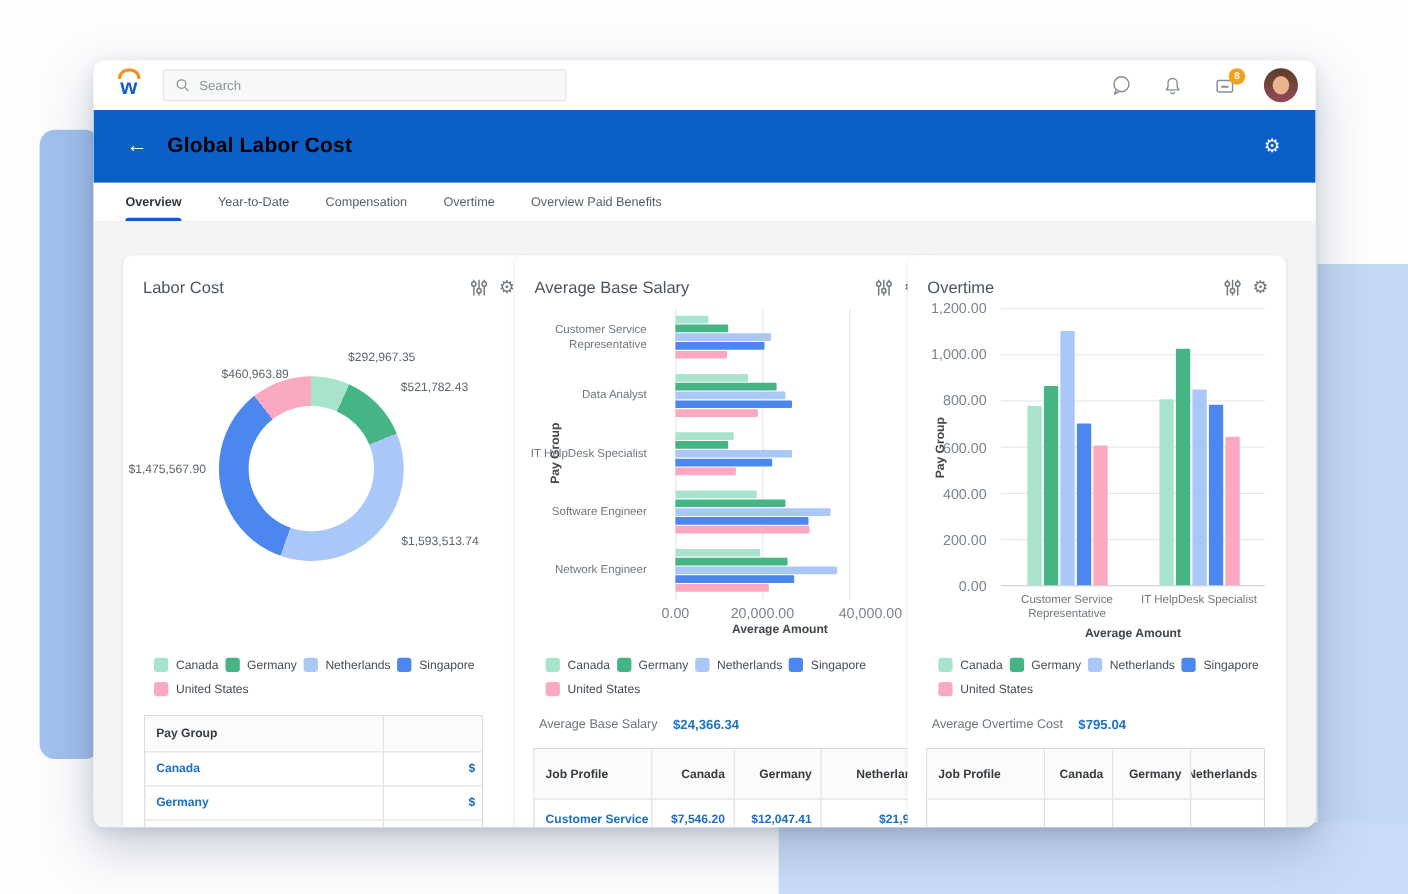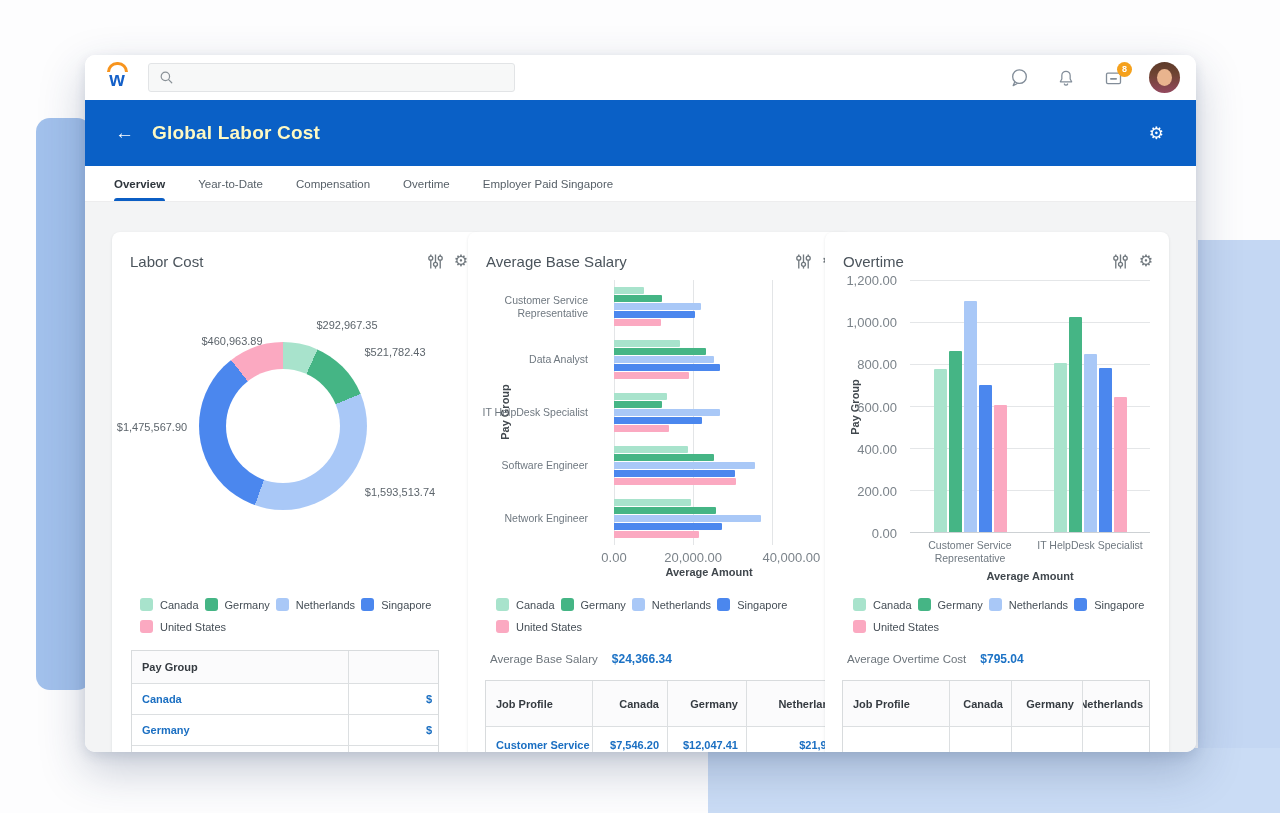--- a/index.html
+++ b/index.html
@@ -30,21 +30,21 @@
   .badge { position:absolute; top:-5px; right:-8px; min-width:15px; height:15px; border-radius:50%; background:#f5a11c;
            color:#fff; font-size:9px; font-weight:bold; display:flex; align-items:center; justify-content:center; }
   .avatar { width:31px; height:31px; border-radius:50%; position:relative; overflow:hidden;
             background:linear-gradient(180deg,#5d3a2a 0%, #6e4432 38%, #93485e 100%); cursor:pointer; }
   .avatar::after { content:""; position:absolute; left:8px; top:7px; width:15px; height:17px; border-radius:50%;
             background:#e9b48e; }
 
   
   .pagehead { position:relative; height:66px; background:#0a60c6; display:flex; align-items:center; }
   .back { color:#fff; font-size:19px; margin-left:30px; cursor:pointer; }
-  .page-title { color:#fef9c3; font-size:19px; font-weight:bold; margin-left:18px; letter-spacing:.2px; }
+  .page-title { color:#000000; font-size:19px; font-weight:bold; margin-left:18px; letter-spacing:.2px; }
   .head-gear { position:absolute; right:32px; top:50%; transform:translateY(-50%); color:#fff; font-size:17px; cursor:pointer;
                font-family:"DejaVu Sans", sans-serif; }
 
   
   .tabs { height:36px; background:#fff; display:flex; align-items:stretch; padding-left:29px; gap:33px; border-bottom:1px solid #ededee; }
   .tab { position:relative; font-size:11.5px; color:#565f67; display:flex; align-items:center; cursor:pointer; }
   .tab.active { color:#2e353c; font-weight:bold; }
   .tab.active::after { content:""; position:absolute; left:0; right:0; bottom:0; height:3px; border-radius:3px 3px 0 0; background:#0b5ec4; }
 
   
@@ -141,20 +141,21 @@
     <div class="topbar">
       <div class="logo">
         <div class="arc"></div>
         <span class="w">w</span>
       </div>
       <div class="search">
         <svg width="15" height="15" viewBox="0 0 20 20">
           <circle cx="8.5" cy="8.5" r="5.6" fill="none" stroke="#8a9298" stroke-width="1.6"></circle>
           <line x1="12.8" y1="12.8" x2="17" y2="17" stroke="#8a9298" stroke-width="1.6" stroke-linecap="round"></line>
         </svg>
+        <input type="text" placeholder="Search" style="">
       </div>
       <div class="top-icons">
         <div class="tbicon">
           <svg width="21" height="21" viewBox="0 0 24 24" fill="none" stroke="#828d99" stroke-width="1.5" stroke-linecap="round" stroke-linejoin="round">
             <circle cx="12" cy="11" r="7.8"></circle>
             <path d="M6.3 17.6 L4.8 21.2 L9 19.1"></path>
           </svg>
         </div>
         <div class="tbicon">
           <svg width="20" height="20" viewBox="0 0 24 24" fill="none" stroke="#828d99" stroke-width="1.5" stroke-linecap="round" stroke-linejoin="round">
@@ -177,21 +178,21 @@
       <span class="back">←</span>
       <span class="page-title">Global Labor Cost</span>
       <span class="head-gear">⚙</span>
     </div>
 
     <div class="tabs" id="tabs">
         <div class="tab active">Overview</div>
         <div class="tab">Year-to-Date</div>
         <div class="tab">Compensation</div>
         <div class="tab">Overtime</div>
-        <div class="tab">Employer Paid Singapore</div>
+        <div class="tab">Overview Paid Benefits</div>
       </div>
 
     <div class="content">
 
       <div class="card card1">
         <div class="card-head">
           <span class="card-title">Labor Cost</span>
           <span class="card-icons">
             <svg class="tune" width="17" height="17" viewBox="0 0 18 18">
               <g stroke="#70787e" stroke-width="1.4">

